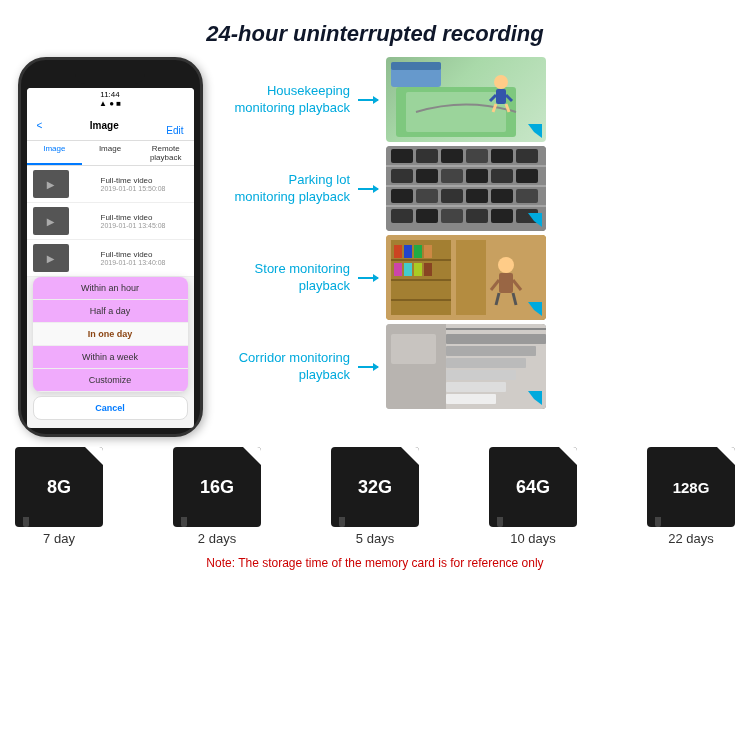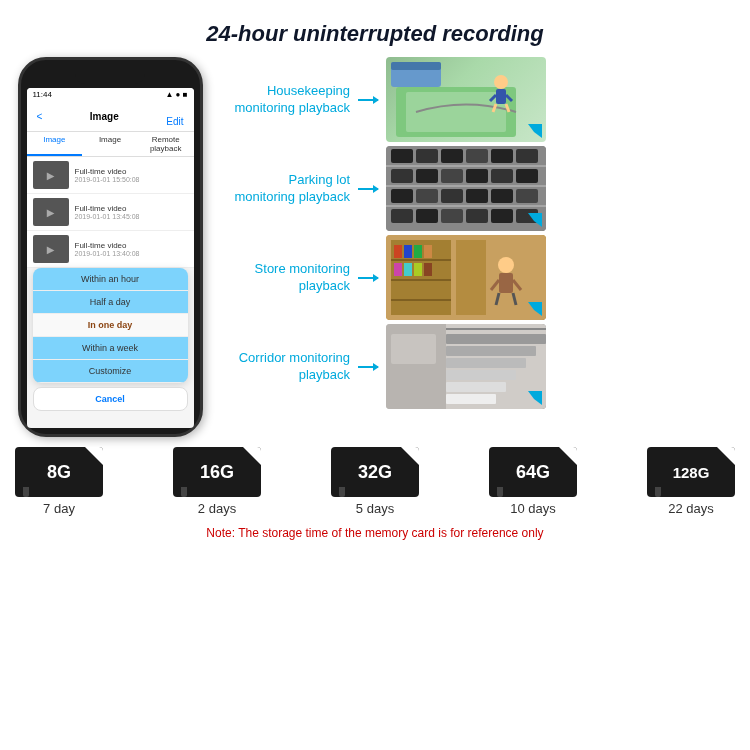--- a/index.html
+++ b/index.html
@@ -66,20 +66,21 @@
     }
 
     .phone-status-bar {
       background: #fff;
       display: flex;
       justify-content: space-between;
       align-items: center;
       padding: 2px 6px;
       font-size: 8px;
       color: #000;
+      flex-direction: column;
     }
 
     .phone-nav-bar {
       background: #fff;
       display: flex;
       justify-content: space-between;
       align-items: center;
       padding: 4px 10px;
       border-bottom: 1px solid #ddd;
       font-size: 9px;
@@ -122,26 +123,26 @@
       height: 28px;
       background: #555;
       border-radius: 2px;
       display: flex;
       align-items: center;
       justify-content: center;
       color: #aaa;
       font-size: 10px;
     }
 
-    .phone-video-info { flex: 1; }
+    .phone-video-info { flex: 1; margin-left: 26px; }
     .phone-video-title { font-size: 8px; color: #333; }
     .phone-video-date { font-size: 7px; color: #999; }
 
     .phone-dropdown {
-      background: #7dd3fc;
+      background: #f0abfc;
       margin: 0 6px;
       border-radius: 8px;
       overflow: hidden;
       box-shadow: 0 2px 8px rgba(0,0,0,0.15);
     }
 
     .phone-dropdown-item {
       text-align: center;
       padding: 6px 0;
       font-size: 9px;
@@ -256,21 +257,21 @@
 
     .storage-card {
       display: flex;
       flex-direction: column;
       align-items: center;
       gap: 4px;
     }
 
     .sd-card {
       width: 88px;
-      height: 50px;
+      height: 80px;
       background: #1a1a1a;
       border-radius: 4px;
       position: relative;
       display: flex;
       align-items: center;
       justify-content: center;
     }
 
     .sd-card::before {
       content: '';

